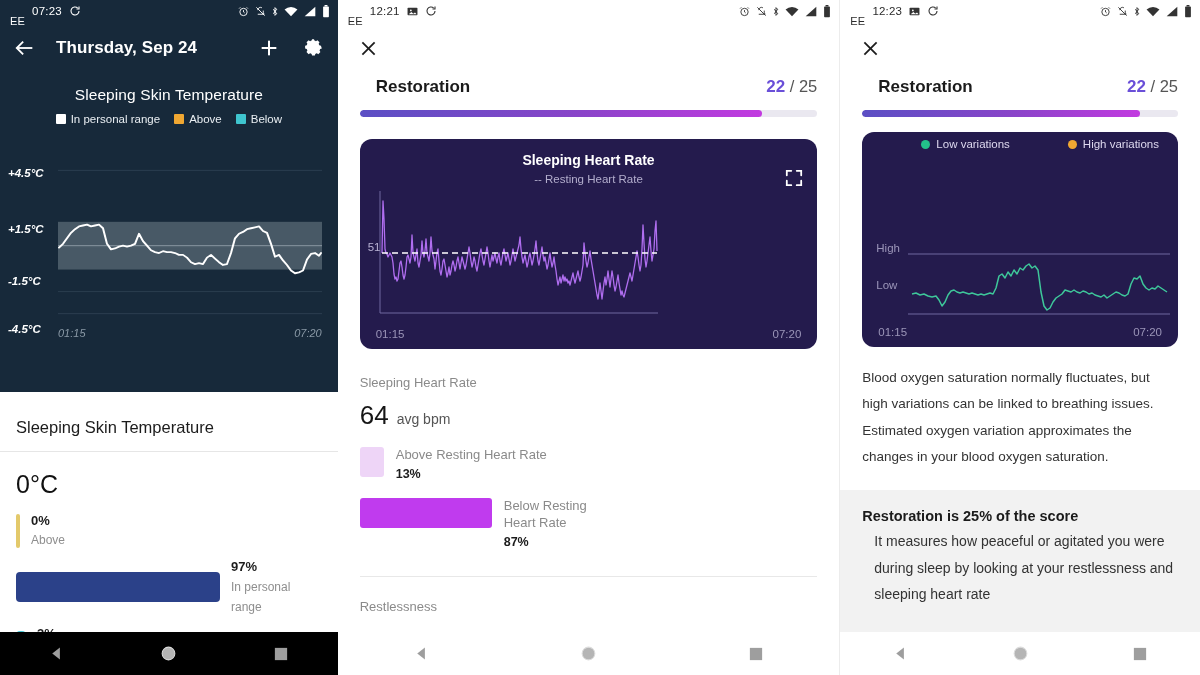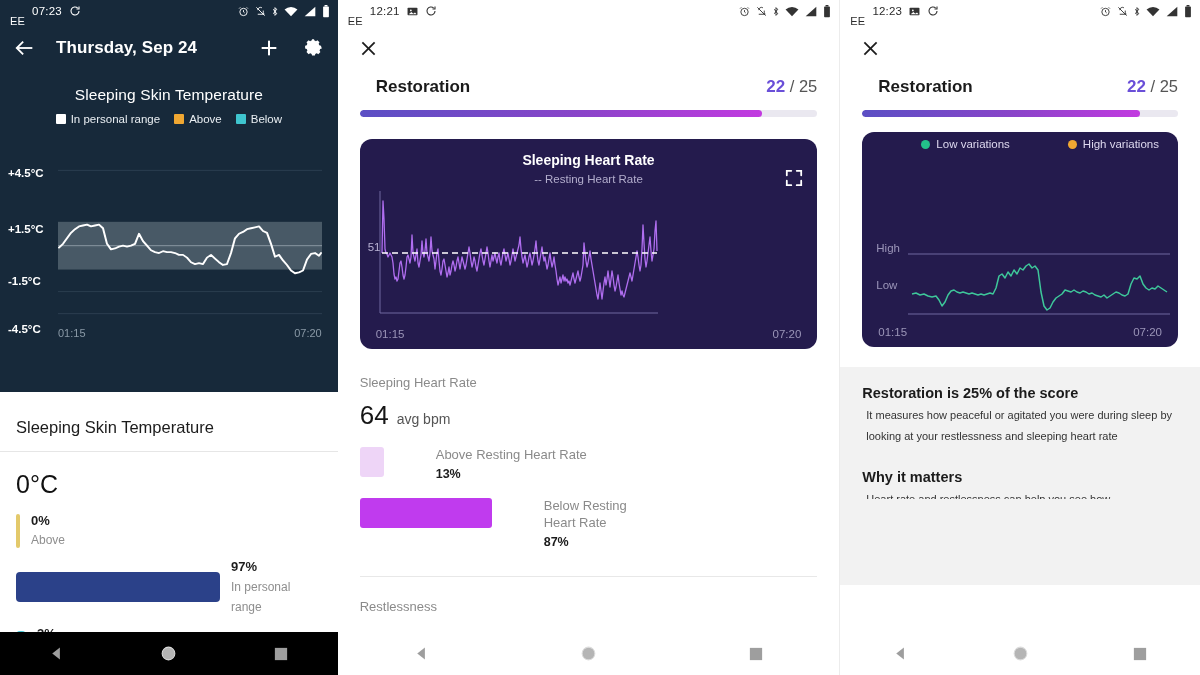--- a/index.html
+++ b/index.html
@@ -45,21 +45,21 @@
     color:#fff;text-align:center;font-size:15.5px;font-weight:400;
     margin-top:12px;letter-spacing:.1px;
   }
   .l-legend{
     display:flex;justify-content:center;align-items:center;gap:0;
     margin-top:9px;font-size:11.5px;color:#e9eef2;
   }
   .l-legend .item{display:flex;align-items:center;gap:5px;margin:0 7px;}
   .l-legend .sw{width:10px;height:10px;border-radius:1px;display:inline-block;}
 
-  .l-chartwrap{position:relative;margin-top:16px;height:200px;}
+  .l-chartwrap{position:relative;margin-top:16px;height:200px;font-style:italic;}
   .l-ylab{
     position:absolute;left:8px;font-size:11.5px;font-weight:700;color:#fff;
     transform:translateY(-50%);
   }
   .l-xaxis{
     position:absolute;left:58px;right:16px;top:186px;
     display:flex;justify-content:space-between;
     font-size:11px;color:#8a99a6;
   }
   .l-chart{position:absolute;left:58px;top:0;width:264px;height:180px;}
@@ -126,21 +126,21 @@
     position:absolute;bottom:9px;left:16px;right:16px;display:flex;
     justify-content:space-between;font-size:11.5px;color:#9b95b8;
   }
   .darkcard svg.plot{position:absolute;}
 
   
   .sect-lab{padding:26px 22px 0 22px;font-size:13px;color:#8a8a8a;}
   .big-stat{padding:10px 22px 0 22px;display:flex;align-items:baseline;}
   .big-stat .n{font-size:26px;color:#161616;}
   .big-stat .u{font-size:14px;color:#555;margin-left:8px;}
-  .hrrow{display:flex;align-items:flex-start;padding:0 22px;margin-top:16px;gap:40px;}
+  .hrrow{display:flex;align-items:flex-start;padding:0 22px;margin-top:16px;}
   .hrrow .bar{height:30px;border-radius:3px;flex:none;}
   .hrrow .txt{margin-left:12px;line-height:1.3;}
   .hrrow .t1{font-size:13px;color:#8a8a8a;}
   .hrrow .t2{font-size:12.5px;font-weight:700;color:#1b1b1b;margin-top:2px;}
   .mid-div{margin:26px 22px 0 22px;border-top:1px solid #e8e8e8;}
   .clip-lab{padding:22px 22px 0 22px;font-size:13px;color:#8a8a8a;}
 
   
   .r-legend{
     display:flex;justify-content:center;align-items:center;gap:18px;
@@ -149,21 +149,21 @@
   .r-legend .it{display:flex;align-items:center;gap:6px;font-size:11.5px;color:#ded9ef;padding-left:40px;}
   .r-legend .dot{width:9px;height:9px;border-radius:50%;display:inline-block;}
   .r-ylab{position:absolute;left:14px;font-size:11.5px;color:#9b95b8;transform:translateY(-50%);}
   .r-para{
     padding:18px 22px 0 22px;font-size:13.5px;line-height:1.95;color:#333;
   }
   .r-greybox{
     margin-top:20px;background:#f2f2f2;padding:18px 22px 0 22px;min-height:200px;
   }
   .r-greybox h3{margin:0;font-size:14.5px;font-weight:700;color:#1b1b1b;}
-  .r-greybox p{margin:4px 0 0 4px;font-size:11px;line-height:1.9;color:#333;}
+  .r-greybox p{margin:4px 0 0 12px;font-size:14px;line-height:1.9;color:#333;}
   .r-greybox h4{margin:22px 0 0 0;font-size:14.5px;font-weight:700;color:#1b1b1b;}
   .r-fade{
     font-size:13.5px;line-height:1.9;color:#333;margin:4px 0 0 0;
     height:10px;overflow:hidden;
   }
 </style>
 </head>
 <body>
 
 <div class="screen">
@@ -578,20 +578,21 @@
         <line x1="0" y1="118" x2="262" y2="118" stroke="#6f68a0" stroke-width="1"></line>
         <polyline fill="none" stroke="#3ec79a" stroke-width="1.5" stroke-linejoin="round" points="4,98 8,97 12,99 16,98 20,100 24,101 28,100 31,104 34,110 37,106 40,99 43,95 46,94 49,96 52,97 55,96 58,97 61,98 64,97 67,98 70,99 73,98 76,99 79,98 82,97 85,98 88,92 91,80 94,78 97,82 100,76 103,80 106,74 109,78 112,72 115,74 118,70 121,68 124,72 127,70 130,74 133,96 136,110 139,114 142,112 145,106 148,102 151,100 154,98 157,94 160,95 163,96 166,94 169,96 172,97 175,95 178,96 181,98 184,97 187,99 190,100 193,101 196,99 199,102 202,100 205,98 208,96 211,97 214,99 217,100 220,98 223,88 226,82 229,83 232,80 235,88 238,92 241,94 244,92 247,93 250,90 253,92 256,94 259,96"></polyline>
       </svg>
 
       <div class="dx">
         <span>01:15</span>
         <span>07:20</span>
       </div>
     </div>
 
+    <div class="r-para">Blood oxygen saturation normally fluctuates, but high variations can be linked to breathing issues. Estimated oxygen variation approximates the changes in your blood oxygen saturation.</div>
 
     <div class="r-greybox">
       <h3>Restoration is 25% of the score</h3>
       <p>It measures how peaceful or agitated you were during sleep by looking at your restlessness and sleeping heart rate</p>
       <h4>Why it matters</h4>
       <p class="r-fade">Heart rate and restlessness can help you see how</p>
     </div>
 
     <div class="navbar light">
       <span class="nb">

